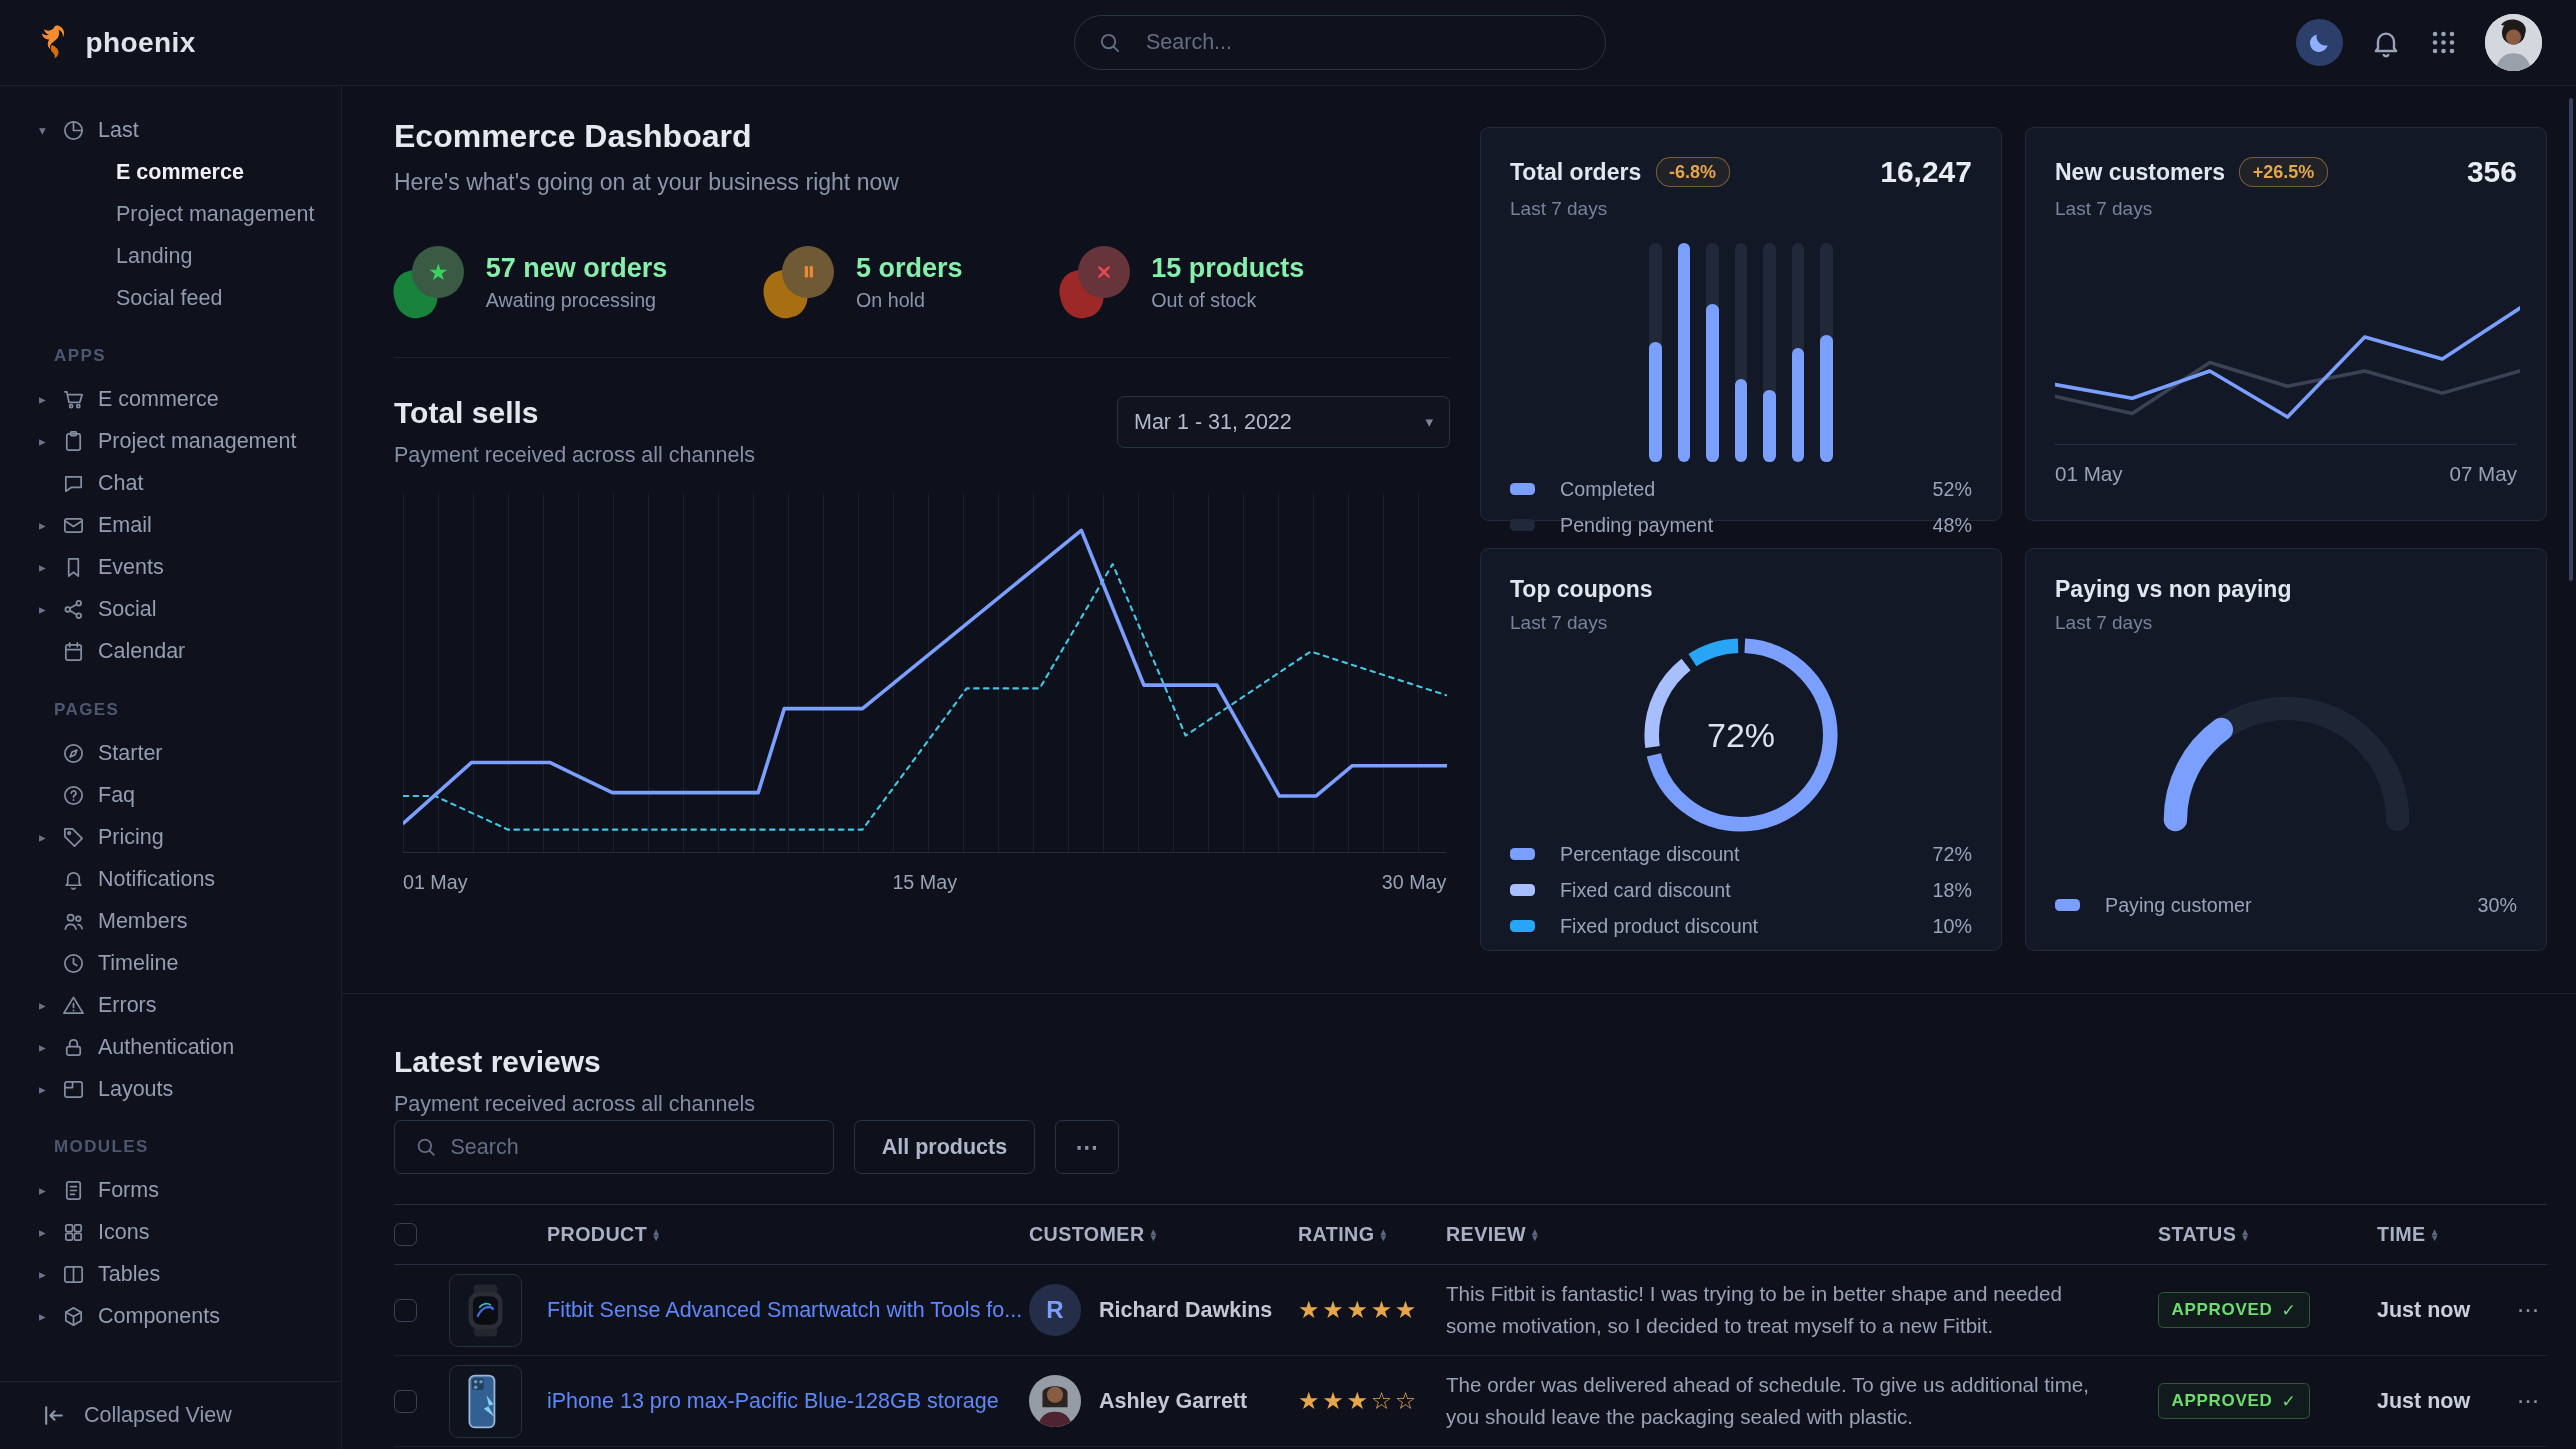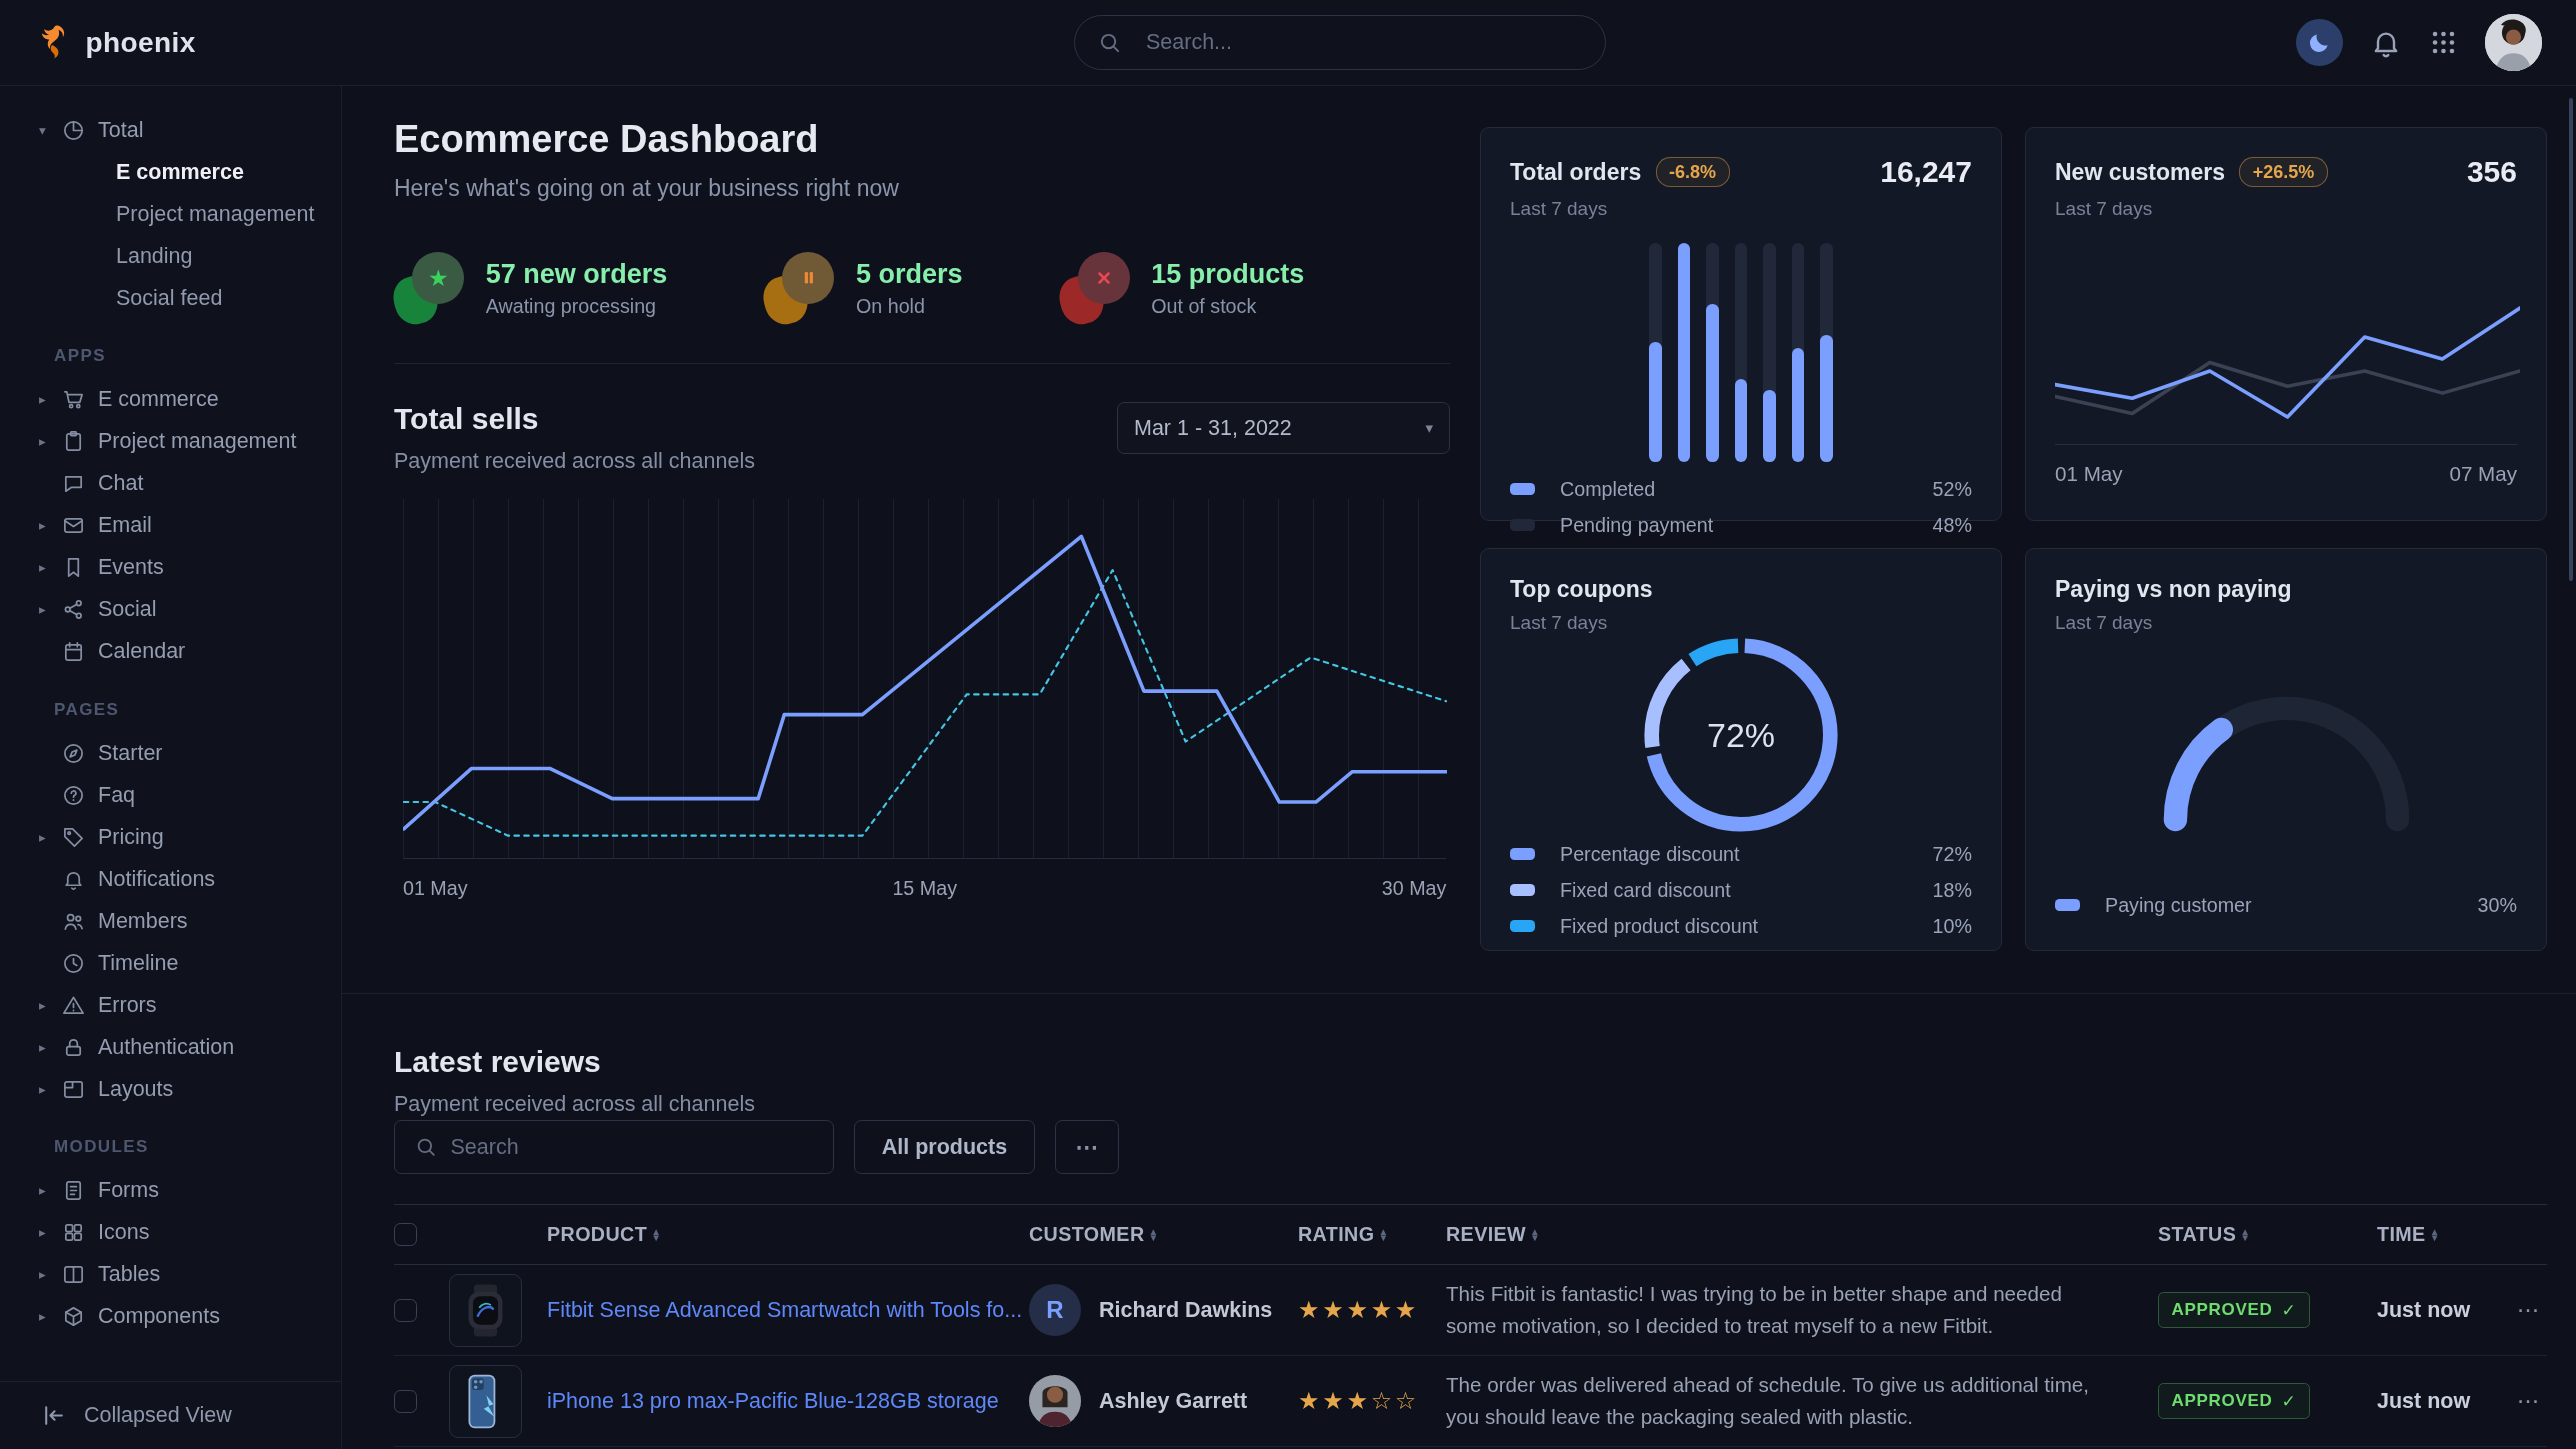--- a/index.html
+++ b/index.html
@@ -31,21 +31,21 @@
   .side-item .s-icon { width:36px; color:#848da2; flex:none; display:flex; align-items:center;}
   .side-item .s-label { font-size:21.5px; }
   .side-sub { height:42px; display:flex; align-items:center; padding-left:116px; font-size:21.5px; color:#9099ad; cursor:pointer;}
   .side-sub.active { color:#eef0f5; font-weight:700;}
   .collapse-bar { border-top:0.9px solid #1c2231; height:68px; display:flex; align-items:center; gap:18px; padding-left:41px; cursor:pointer; color:#8e97ac;}
   .collapse-bar .s-label{ font-size:21.5px;}
   
   .main { position:absolute; top:86px; left:342px; right:0; bottom:0; padding:32px 29px 0 52px;}
   .top-section { display:flex; gap:30px; height:875px;}
   .left-col { width:1056px; flex:none;}
-  h1.page-title { font-size:38px; font-weight:700; color:#e6e9f0;}
+  h1.page-title { font-size:32px; font-weight:700; color:#e6e9f0;}
   .page-sub { font-size:23px; color:#8a94ab; margin-top:14.3px;}
   .stats-row { display:flex; gap:97px; margin-top:50px; padding-bottom:39px; border-bottom:0.9px solid #1d2433;}
   .stat { display:flex; align-items:center; gap:19.7px;}
   .stat-ico { position:relative; width:72px; height:72px; flex:none;}
   .stat-ico .blob { position:absolute; left:0; bottom:0; width:43px; height:48px; border-radius:46%; transform:rotate(-14deg);}
   .stat-ico .circ { position:absolute; right:1.8px; top:0; width:52px; height:52px; border-radius:50%; display:flex; align-items:center; justify-content:center;}
   .stat-num { font-size:27px; font-weight:700; color:#86efac;}
   .stat-sub { font-size:19.7px; color:#8a94ab; margin-top:5.4px;}
   .sells-head { display:flex; justify-content:space-between; align-items:flex-start; margin-top:38px;}
   h2.sec-title { font-size:30px; font-weight:700; color:#e3e6ee;}
@@ -189,21 +189,21 @@
 <aside class="sidebar">
   <div class="side-scroll" id="sidebar-nav">
       <div class="side-item">
         <span class="caret">▾</span>
         <span class="s-icon">
           <svg class="ic" width="23" height="23" viewBox="0 0 24 24" fill="none" stroke="currentColor" stroke-width="1.8" stroke-linecap="round" stroke-linejoin="round">
             <circle cx="12" cy="12" r="9"></circle>
             <path d="M12 3v9h9"></path>
           </svg>
         </span>
-        <span class="s-label">Total</span>
+        <span class="s-label">Last</span>
       </div>
       <div class="side-sub active">E commerce</div>
       <div class="side-sub">Project management</div>
       <div class="side-sub">Landing</div>
       <div class="side-sub">Social feed</div>
       <div class="section-label">APPS</div>
       <div class="side-item">
         <span class="caret">▸</span>
         <span class="s-icon">
           <svg class="ic" width="23" height="23" viewBox="0 0 24 24" fill="none" stroke="currentColor" stroke-width="1.8" stroke-linecap="round" stroke-linejoin="round">

